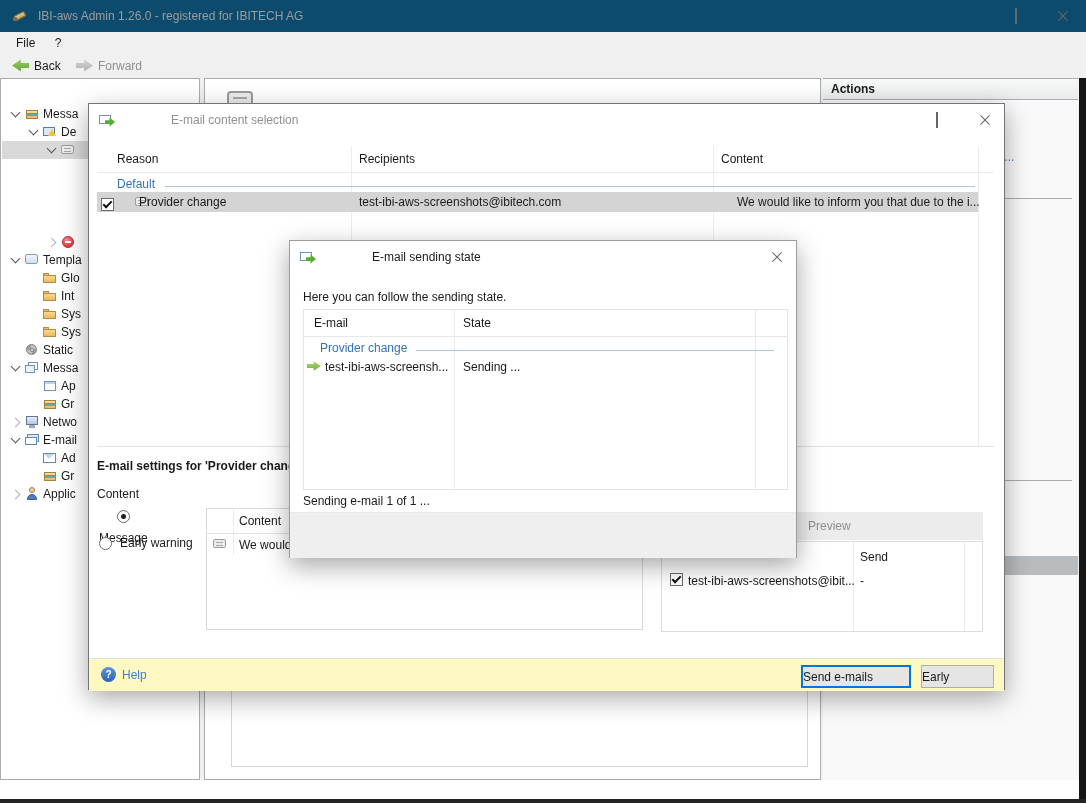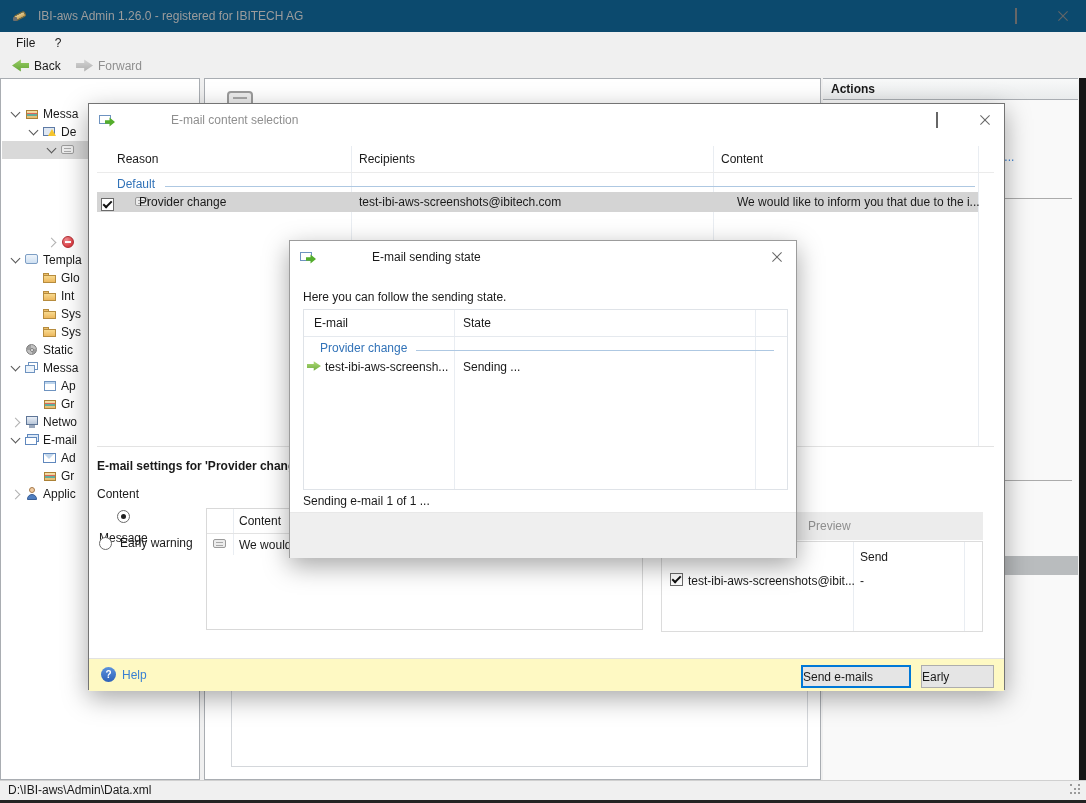--- a/index.html
+++ b/index.html
@@ -280,24 +280,20 @@
     <div class="panelhdr" style="border-top:1px solid #a9adb2;">Actions</div>
     <span class="abs linkblue nowrap" style="left:162px;top:72px;">late...</span>
     <div class="hr" style="left:12px;top:120px;width:237px;"></div>
     <div class="hr" style="left:12px;top:402px;width:237px;"></div>
     <div class="graybar"></div>
   </div>
 
   <div class="abs darkright"></div>
   <div class="abs darkbottom"></div>
 
-  <div class="abs statusbar">
-    <span class="abs statustxt nowrap">D:\IBI-aws\Admin\Data.xml</span>
-    <span class="grip"></span>
-  </div>
 
   <div class="dialog dlg-outer">
     <span class="ic mail-send-icon abs" style="left:10px;top:9px;"></span>
     <span class="dlgtitle graytxt nowrap">E-mail content selection</span>
     <div class="wbtn" style="left:777px;">
         <span class="wmin"></span>
       </div>
     <div class="wbtn" style="left:825px;">
         <span class="wmax"></span>
       </div>

